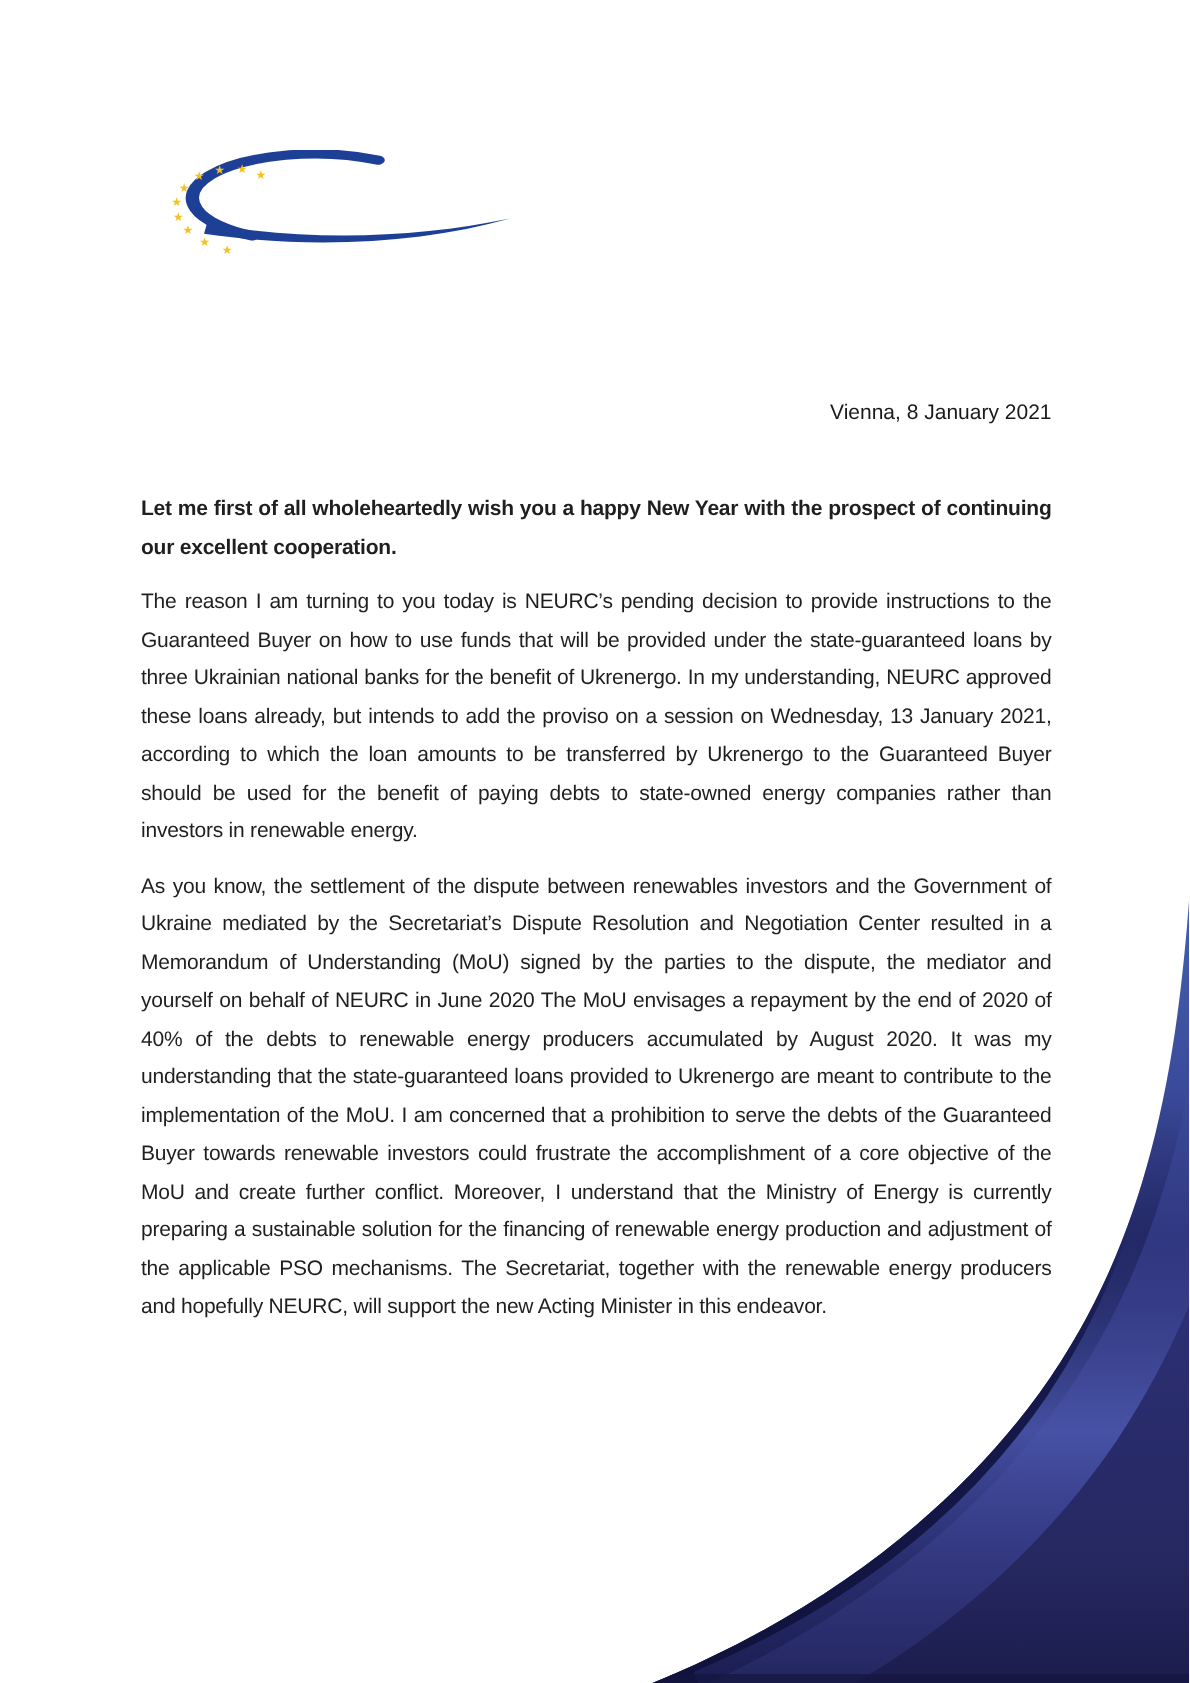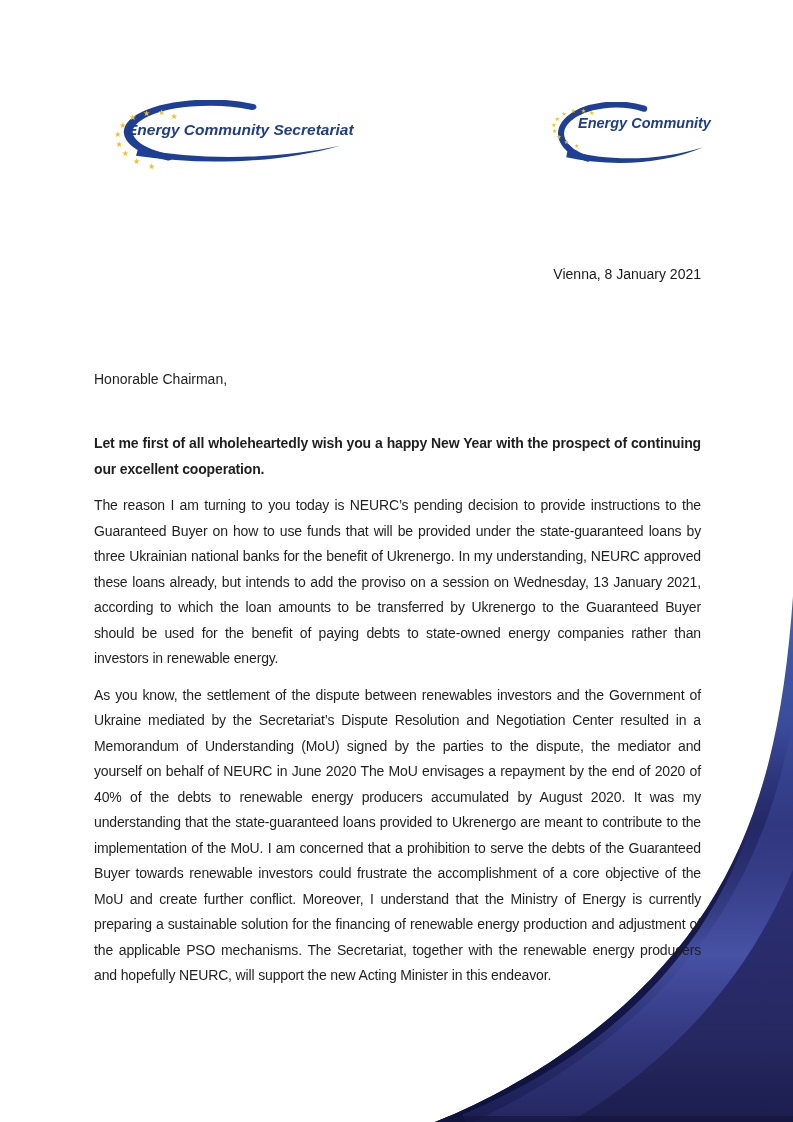--- a/index.html
+++ b/index.html
@@ -109,46 +109,27 @@
         <span class="star" style="left:32%;top:18%">★</span>
         <span class="star" style="left:27%;top:14%">★</span>
         <span class="star" style="left:21%;top:15%">★</span>
         <span class="star" style="left:15.5%;top:19%">★</span>
         <span class="star" style="left:11.5%;top:27%">★</span>
         <span class="star" style="left:9.5%;top:37%">★</span>
         <span class="star" style="left:10%;top:47%">★</span>
         <span class="star" style="left:12.5%;top:57%">★</span>
         <span class="star" style="left:17%;top:65%">★</span>
         <span class="star" style="left:23%;top:71%">★</span>
-        <span class="logo-title">Energy Community Secretariat</span>
       </div>
 
-      <div class="enc-logo enc-logo--small">
-        <svg class="logo-swoosh" viewBox="0 0 250 92" preserveAspectRatio="none" aria-hidden="true">
-          <path d="M158,10 A72,38 0 1 0 74,84" fill="none" stroke="#1e3f96" stroke-width="9" stroke-linecap="round"></path>
-          <path d="M44,72 C112,90 184,86 246,67 C186,92 112,97 42,82 Z" fill="#1e3f96"></path>
-        </svg>
-        <span class="star" style="left:32%;top:18%">★</span>
-        <span class="star" style="left:27%;top:14%">★</span>
-        <span class="star" style="left:21%;top:15%">★</span>
-        <span class="star" style="left:15.5%;top:19%">★</span>
-        <span class="star" style="left:11.5%;top:27%">★</span>
-        <span class="star" style="left:9.5%;top:37%">★</span>
-        <span class="star" style="left:10%;top:47%">★</span>
-        <span class="star" style="left:12.5%;top:57%">★</span>
-        <span class="star" style="left:17%;top:65%">★</span>
-        <span class="star" style="left:23%;top:71%">★</span>
-        <span class="logo-title">Energy Community</span>
-      </div>
 
     </div>
 
 
     <div class="dateline">Vienna, 8 January 2021</div>
 
-    <div class="salutation">Honorable Chairman,</div>
 
     <p class="body-par first">Let me first of all wholeheartedly wish you a happy New Year with the prospect of continuing our excellent cooperation.</p>
     <p class="body-par">The reason I am turning to you today is NEURC’s pending decision to provide instructions to the Guaranteed Buyer on how to use funds that will be provided under the state-guaranteed loans by three Ukrainian national banks for the benefit of Ukrenergo. In my understanding, NEURC approved these loans already, but intends to add the proviso on a session on Wednesday, 13 January 2021, according to which the loan amounts to be transferred by Ukrenergo to the Guaranteed Buyer should be used for the benefit of paying debts to state-owned energy companies rather than investors in renewable energy.</p>
     <p class="body-par">As you know, the settlement of the dispute between renewables investors and the Government of Ukraine mediated by the Secretariat’s Dispute Resolution and Negotiation Center resulted in a Memorandum of Understanding (MoU) signed by the parties to the dispute, the mediator and yourself on behalf of NEURC in June 2020 The MoU envisages a repayment by the end of 2020 of 40% of the debts to renewable energy producers accumulated by August 2020. It was my understanding that the state-guaranteed loans provided to Ukrenergo are meant to contribute to the implementation of the MoU. I am concerned that a prohibition to serve the debts of the Guaranteed Buyer towards renewable investors could frustrate the accomplishment of a core objective of the MoU and create further conflict. Moreover, I understand that the Ministry of Energy is currently preparing a sustainable solution for the financing of renewable energy production and adjustment of the applicable PSO mechanisms. The Secretariat, together with the renewable energy producers and hopefully NEURC, will support the new Acting Minister in this endeavor.</p>
 
   </div>
 </div>
 
 </body></html>

